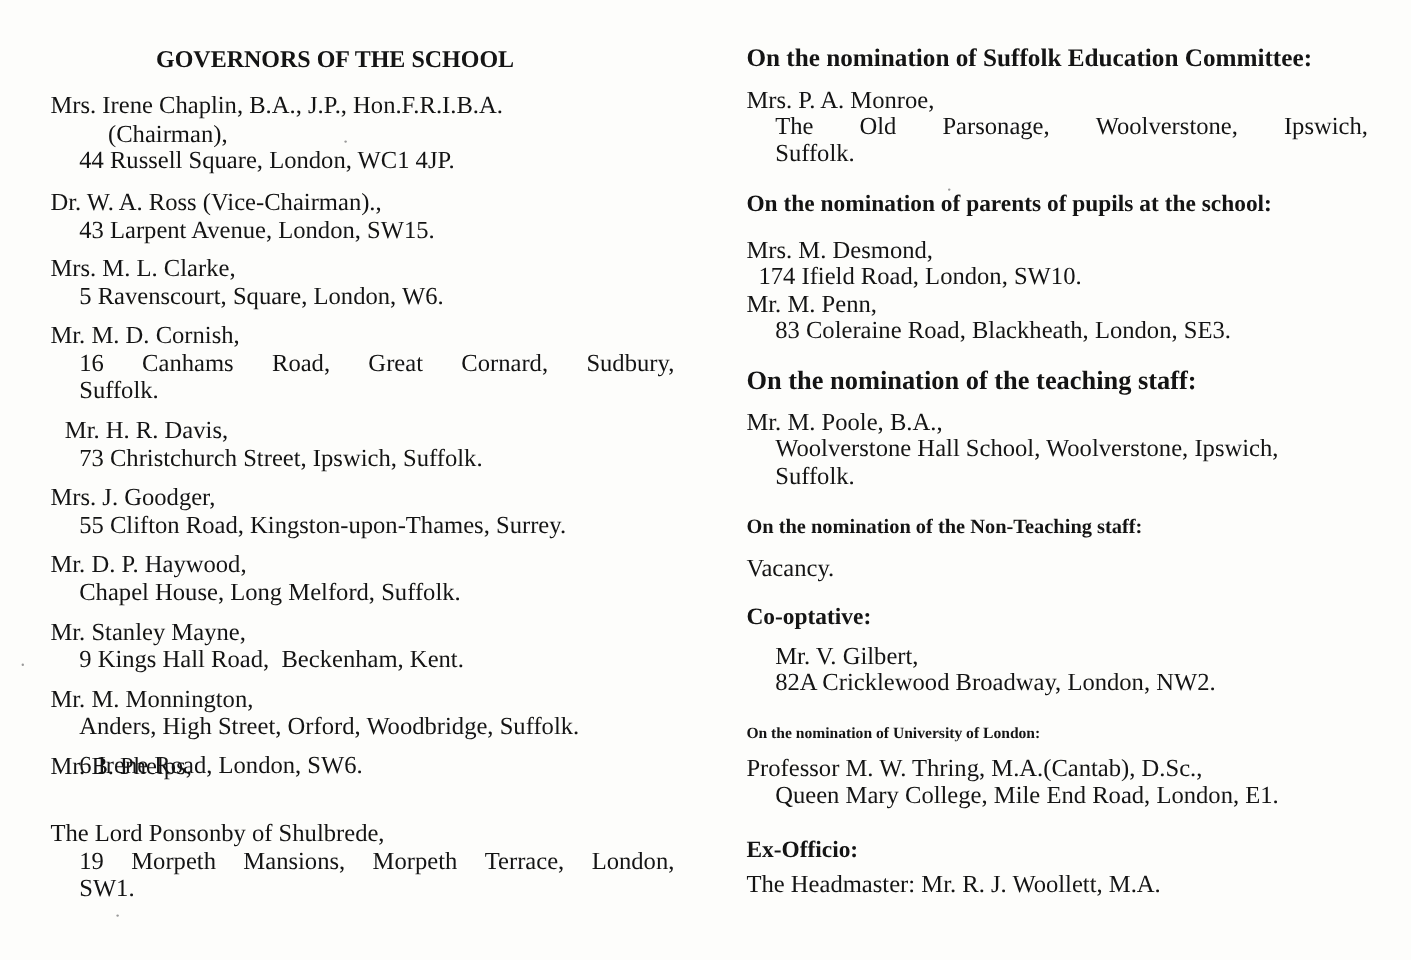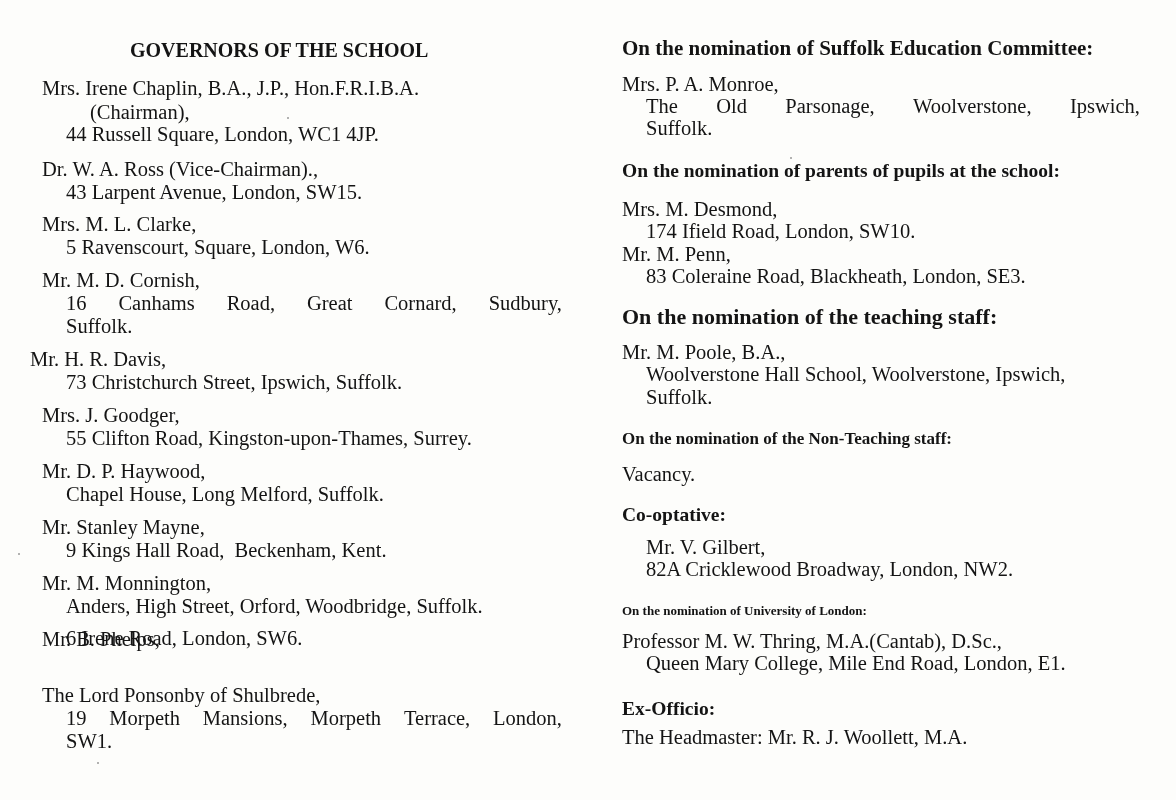--- a/index.html
+++ b/index.html
@@ -51,21 +51,21 @@
         <span>Canhams</span>
         <span>Road,</span>
         <span>Great</span>
         <span>Cornard,</span>
         <span>Sudbury,</span>
       </div>
       <div class="line" style="left:66px; top:314px;">Suffolk.</div>
     </div>
 
     <div>
-      <div class="line" style="left:30px; top:347px;">Mr. H. R. Davis,</div>
+      <div class="line" style="left:54px; top:347px;">Mr. H. R. Davis,</div>
       <div class="line" style="left:66px; top:370px;">73 Christchurch Street, Ipswich, Suffolk.</div>
     </div>
 
     <div>
       <div class="line" style="left:42px; top:403px;">Mrs. J. Goodger,</div>
       <div class="line" style="left:66px; top:426px;">55 Clifton Road, Kingston-upon-Thames, Surrey.</div>
     </div>
 
     <div>
       <div class="line" style="left:42px; top:459px;">Mr. D. P. Haywood,</div>
@@ -112,21 +112,21 @@
         <span>Parsonage,</span>
         <span>Woolverstone,</span>
         <span>Ipswich,</span>
       </div>
       <div class="line" style="left:646px; top:116px;">Suffolk.</div>
     </div>
 
     <div>
       <div class="line bold" style="left:622px; top:159px; font-size:19.5px;">On the nomination of parents of pupils at the school:</div>
       <div class="line" style="left:622px; top:197px;">Mrs. M. Desmond,</div>
-      <div class="line" style="left:646px; top:219px;font-family:Liberation Serif, serif;">174 Ifield Road, London, SW10.</div>
+      <div class="line" style="left:632px; top:219px;font-family:Liberation Serif, serif;">174 Ifield Road, London, SW10.</div>
       <div class="line" style="left:622px; top:242px;">Mr. M. Penn,</div>
       <div class="line" style="left:646px; top:264px;">83 Coleraine Road, Blackheath, London, SE3.</div>
     </div>
 
     <div>
       <div class="line bold" style="left:622px; top:305px; font-size:22px;">On the nomination of the teaching staff:</div>
       <div class="line" style="left:622px; top:340px;">Mr. M. Poole, B.A.,</div>
       <div class="line" style="left:646px; top:362px;">Woolverstone Hall School, Woolverstone, Ipswich,</div>
       <div class="line" style="left:646px; top:385px;">Suffolk.</div>
     </div>

